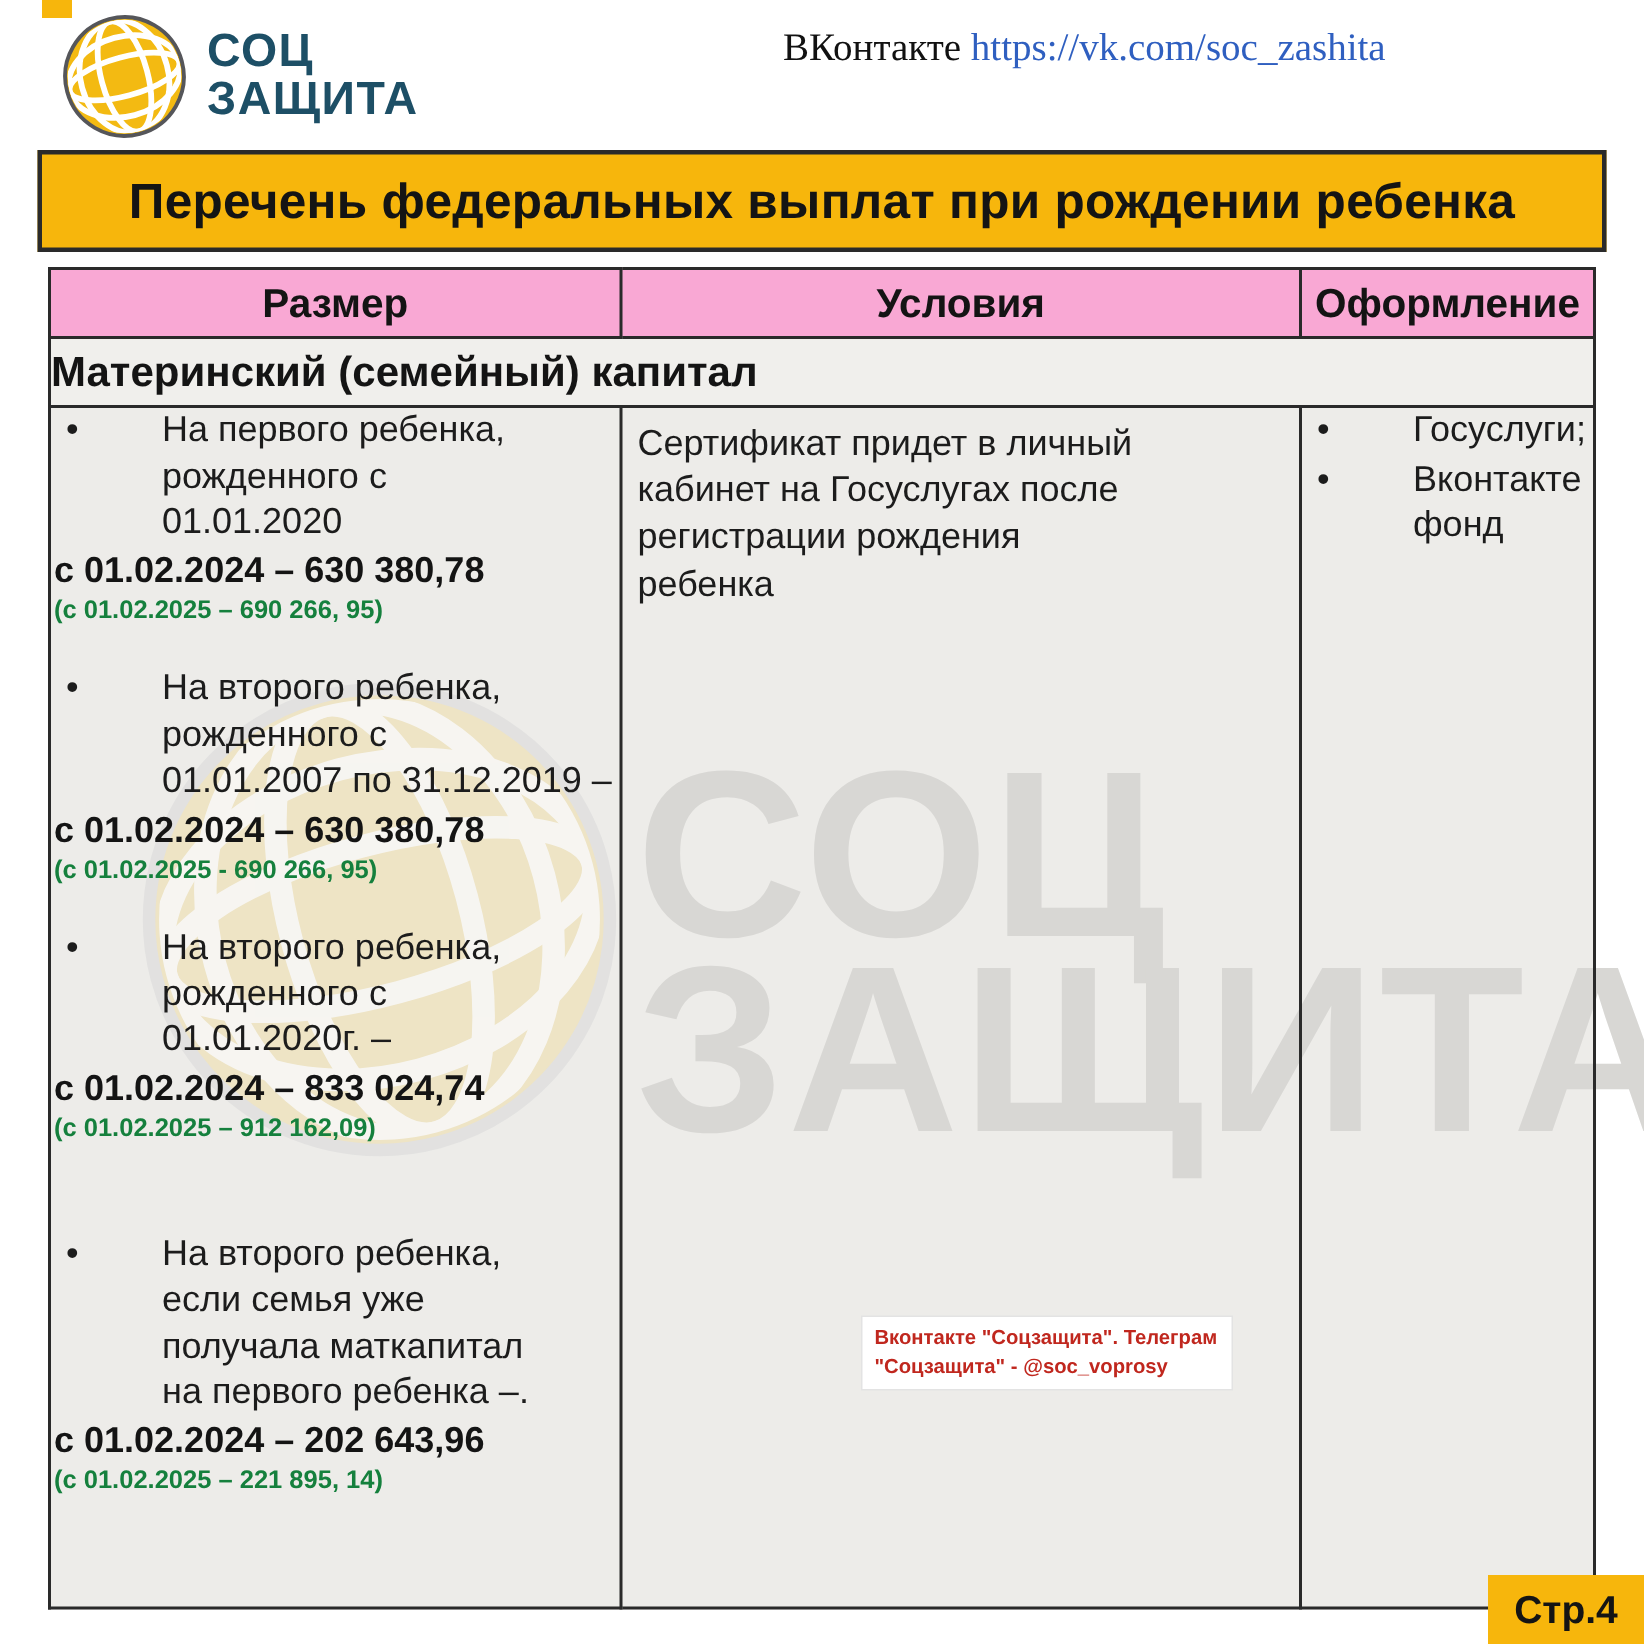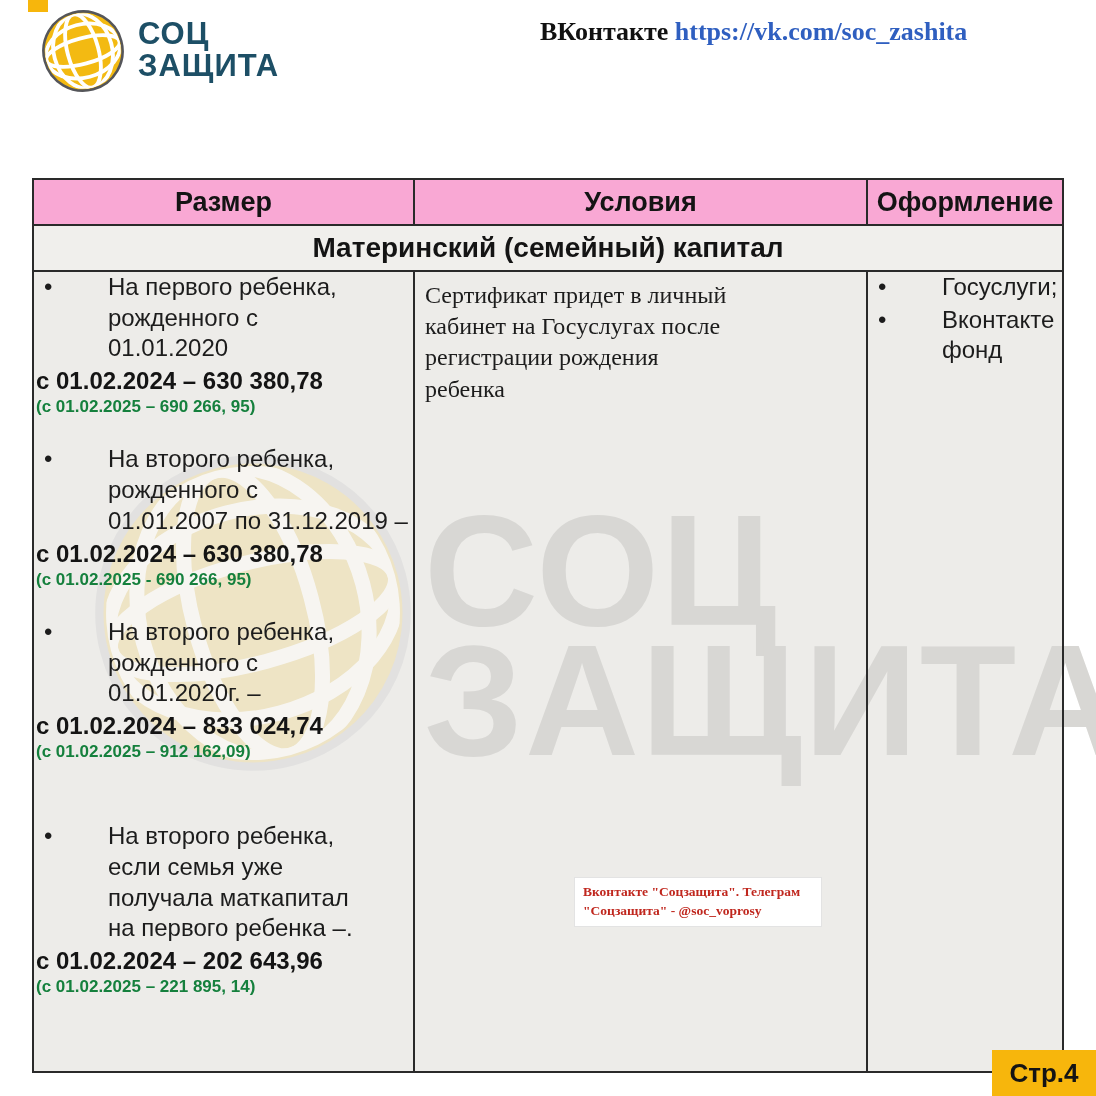--- a/index.html
+++ b/index.html
@@ -6,22 +6,22 @@
   .page{
     position:relative;width:1096px;height:1096px;background:#ffffff;
     overflow:hidden;font-family:"Liberation Sans",sans-serif;margin:0 auto;
   }
   .pre{white-space:pre-line;}
   
   .corner-mark{position:absolute;left:28px;top:0;width:20px;height:12px;background:#F7B60C;}
   .logo-globe{position:absolute;left:40px;top:8px;width:86px;height:86px;}
   .brand-text{position:absolute;left:138px;top:18px;line-height:1.02;
     font-weight:bold;font-size:31px;color:#1D4F66;letter-spacing:1px;}
-  .contacts{position:absolute;left:540px;top:14px;font-family:"Liberation Serif",serif;
-    font-weight:bold;font-size:26px;color:#111;line-height:1.38;}
+  .contacts{position:absolute;left:522px;top:14px;font-family:"Liberation Serif",serif;
+    font-weight:normal;font-size:26px;color:#111;line-height:1.38;}
   .contacts .row{white-space:nowrap;}
   .contacts a{color:#2F5FC0;text-decoration:none;}
   
   .title-bar{
     position:absolute;left:25px;top:100px;width:1046px;height:68px;
     background:#F7B60C;border:3px solid #2A2A2A;box-sizing:border-box;
     display:flex;align-items:center;justify-content:center;
     font-weight:bold;font-size:33px;color:#141414;letter-spacing:0.2px;
   }
   
@@ -31,34 +31,34 @@
   .wm-text{position:absolute;left:424px;top:506px;z-index:2;
     font-weight:bold;font-size:158px;line-height:0.82;color:#D8D7D4;letter-spacing:2px;white-space:pre-line;}
   
   table.main{
     position:absolute;left:32px;top:178px;width:1030px;height:895px;z-index:3;
     border-collapse:collapse;table-layout:fixed;
   }
   table.main td,table.main th{border:2px solid #2A2A2A;box-sizing:border-box;padding:0;}
   th.colhead{height:46px;background:#f9a8d4;font-weight:bold;font-size:27px;color:#141414;text-align:center;}
   td.section{height:46px;background:#F0EFEC;font-weight:bold;font-size:28px;color:#141414;
-    text-align:center;vertical-align:middle;border-bottom:3px solid #6E6E6E;}
+    text-align:left;vertical-align:middle;border-bottom:3px solid #6E6E6E;}
   td.body-cell{background:transparent;vertical-align:top;}
   
   .size-cell{padding:10px 6px 0 8px;}
   .size-item{margin-top:26px;}
   .size-item:first-child{margin-top:0;}
   .size-item.gap-big{margin-top:58px;}
   .li{display:flex;font-size:24px;color:#1c1c1c;line-height:1.28;}
   .li .dot{flex:none;width:34px;padding-left:10px;box-sizing:border-box;}
   .li .txt{flex:1;margin-left:40px;}
   .amt-2024{font-weight:bold;font-size:24px;color:#141414;line-height:1.3;padding-left:2px;margin-top:1px;}
   .amt-2025{font-weight:bold;font-size:17px;color:#15803d;line-height:1.3;padding-left:2px;}
   
-  .cond-cell{position:relative;font-family:Liberation Serif, serif;}
+  .cond-cell{position:relative;}
   .cond-text{padding:8px 8px 0 10px;font-size:24px;color:#1c1c1c;line-height:1.3;}
   .note-box{
     position:absolute;left:160px;top:606px;width:230px;background:#ffffff;
     padding:5px 8px;box-shadow:0 0 0 1px #E3E3E3;
     font-weight:bold;font-size:13.5px;color:#C0271E;line-height:1.4;
   }
   
   .proc-cell{padding:10px 4px 0 6px;}
   .proc-cell .li{margin-bottom:2px;}
   
@@ -97,20 +97,21 @@
     <div>ЗАЩИТА</div>
   </div>
 
   <div class="contacts">
     <div class="row">
       <span>ВКонтакте</span>
       <a href="#">https://vk.com/soc_zashita</a>
     </div>
   </div>
 
+  <div class="title-bar">Перечень федеральных выплат при рождении ребенка</div>
 
   <div class="table-bg"></div>
 
   <svg class="wm-globe" viewBox="0 0 100 100">
     <defs>
         <clipPath id="gc2">
           <circle cx="50" cy="50" r="44"></circle>
         </clipPath>
       </defs>
     <g transform="rotate(-15 50 50)">

